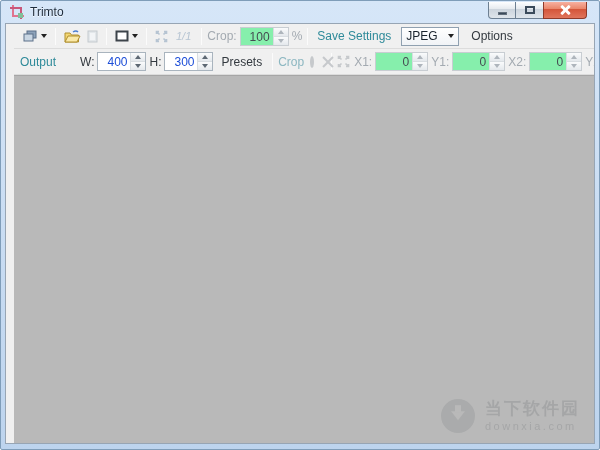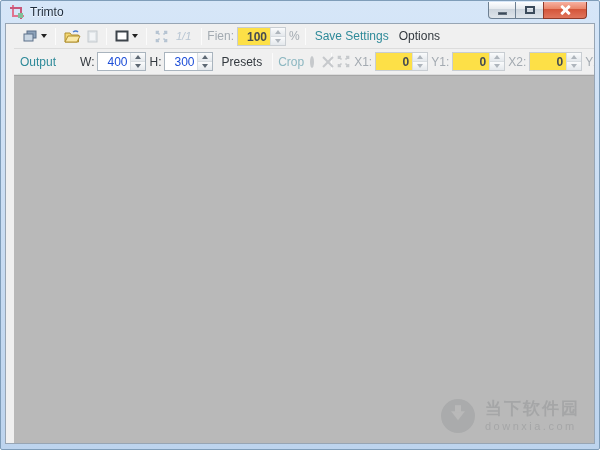--- a/index.html
+++ b/index.html
@@ -63,21 +63,21 @@
 
   
   .spin { display:flex; align-items:stretch; height:19px; border:1px solid #a9b4be; background:#fff; margin:0 3px; }
   .spin .val { width:32px; font-size:12px; color:#1d4ed8; text-align:right; padding:2px 3px 0 0; }
   .spin .coord { width:36px; }
   .spin .btns { width:15px; display:flex; flex-direction:column; border-left:1px solid #d8dde1; }
   .spin .btns > div { flex:1; display:flex; align-items:center; justify-content:center; background:linear-gradient(#fafbfc,#e4e8ec); }
   .spin .btns > div + div { border-top:1px solid #d8dde1; }
   .tri-up { width:0; height:0; border-left:3px solid transparent; border-right:3px solid transparent; border-bottom:4px solid #5d6873; }
   .tri-dn { width:0; height:0; border-left:3px solid transparent; border-right:3px solid transparent; border-top:4px solid #5d6873; }
-  .spin.disabled { border-color:#c8cdd2; background:#fde047;font-weight:bold; }
+  .spin.disabled { border-color:#c8cdd2; background:#86efac; }
   .spin.disabled .val { color:#454b51; }
   .spin.disabled .tri-up { border-bottom-color:#aeb5bc; }
   .spin.disabled .tri-dn { border-top-color:#aeb5bc; }
 
   
   .combo { display:flex; align-items:center; justify-content:space-between; width:58px; height:19px;
            border:1px solid #8fa0b0; background:linear-gradient(#ffffff,#f0f3f6); padding:0 4px; margin:0 6px; }
   .combo .val { font-size:12px; color:#19232c; }
 
   
@@ -165,35 +165,39 @@
             <path d="M8.5 4.5 L11.5 1.5 M9 1.5 H11.5 V4"></path>
             <path d="M4.5 8.5 L1.5 11.5 M1.5 9 V11.5 H4"></path>
             <path d="M8.5 8.5 L11.5 11.5 M9 11.5 H11.5 V9"></path>
           </g>
         </svg>
       </div>
       <div class="tb-btn">
         <span class="one-one">1/1</span>
       </div>
       <div class="sep"></div>
-      <span class="tb-label gray">Fien:</span>
+      <span class="tb-label gray">Crop:</span>
       <div class="spin disabled">
         <div class="val">100</div>
         <div class="btns">
           <div>
               <div class="tri-up"></div>
             </div>
           <div>
               <div class="tri-dn"></div>
             </div>
         </div>
       </div>
       <span class="tb-label gray">%</span>
       <div class="sep"></div>
       <span class="tb-label teal" style="margin:0 4px;">Save Settings</span>
+      <div class="combo">
+        <span class="val">JPEG</span>
+        <div class="drop-arrow"></div>
+      </div>
       <span class="tb-label" style="margin-left:6px;">Options</span>
     </div>
 
     <div class="tb-row row2">
       <span class="tb-label teal" style="margin-right:24px;">Output</span>
       <span class="tb-label">W:</span>
       <div class="spin">
         <div class="val">400</div>
         <div class="btns">
           <div>

